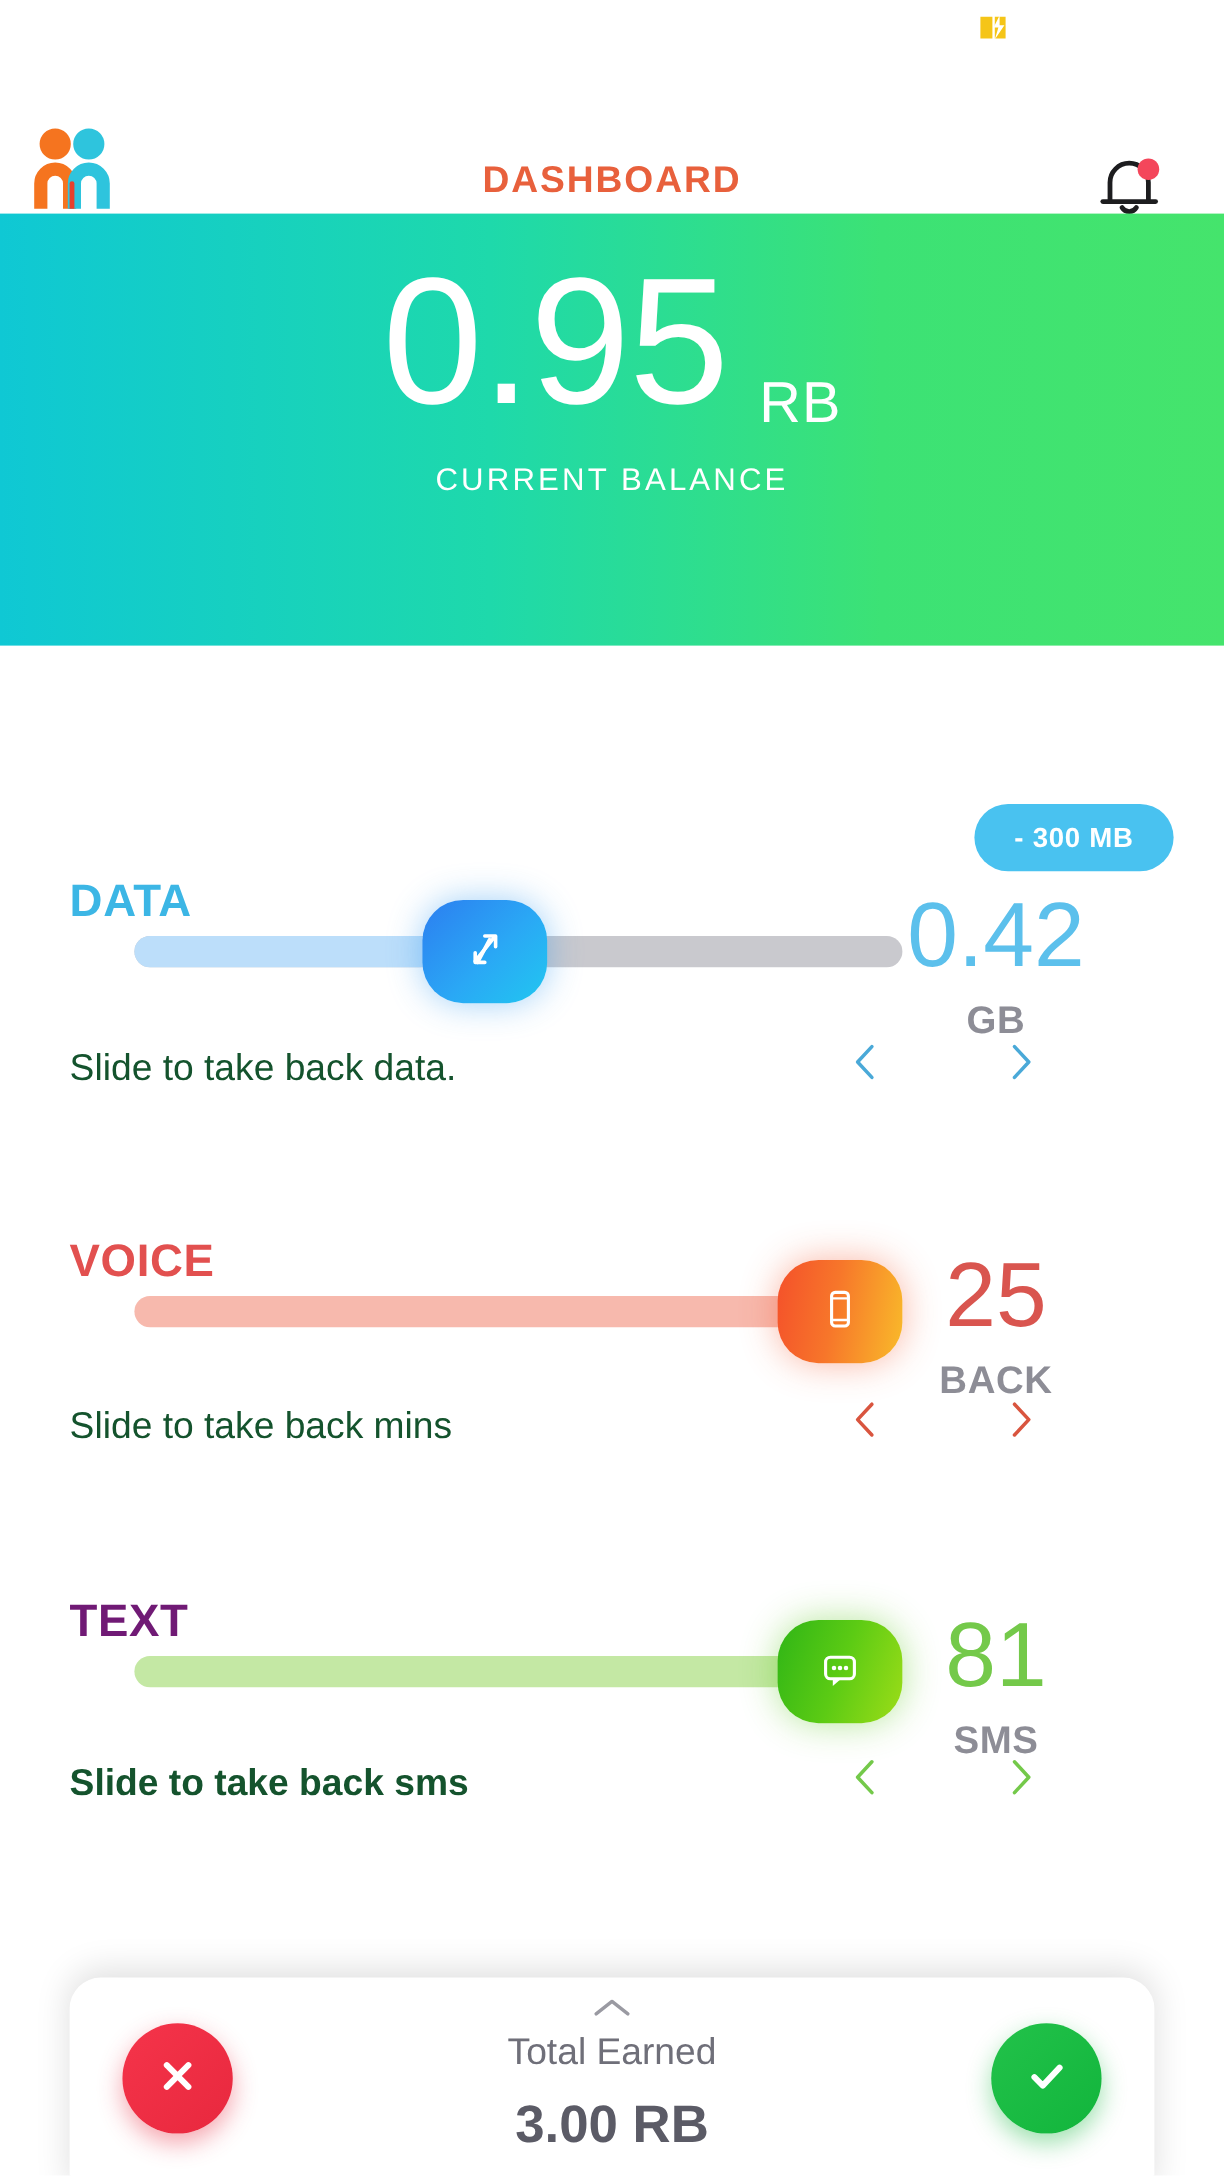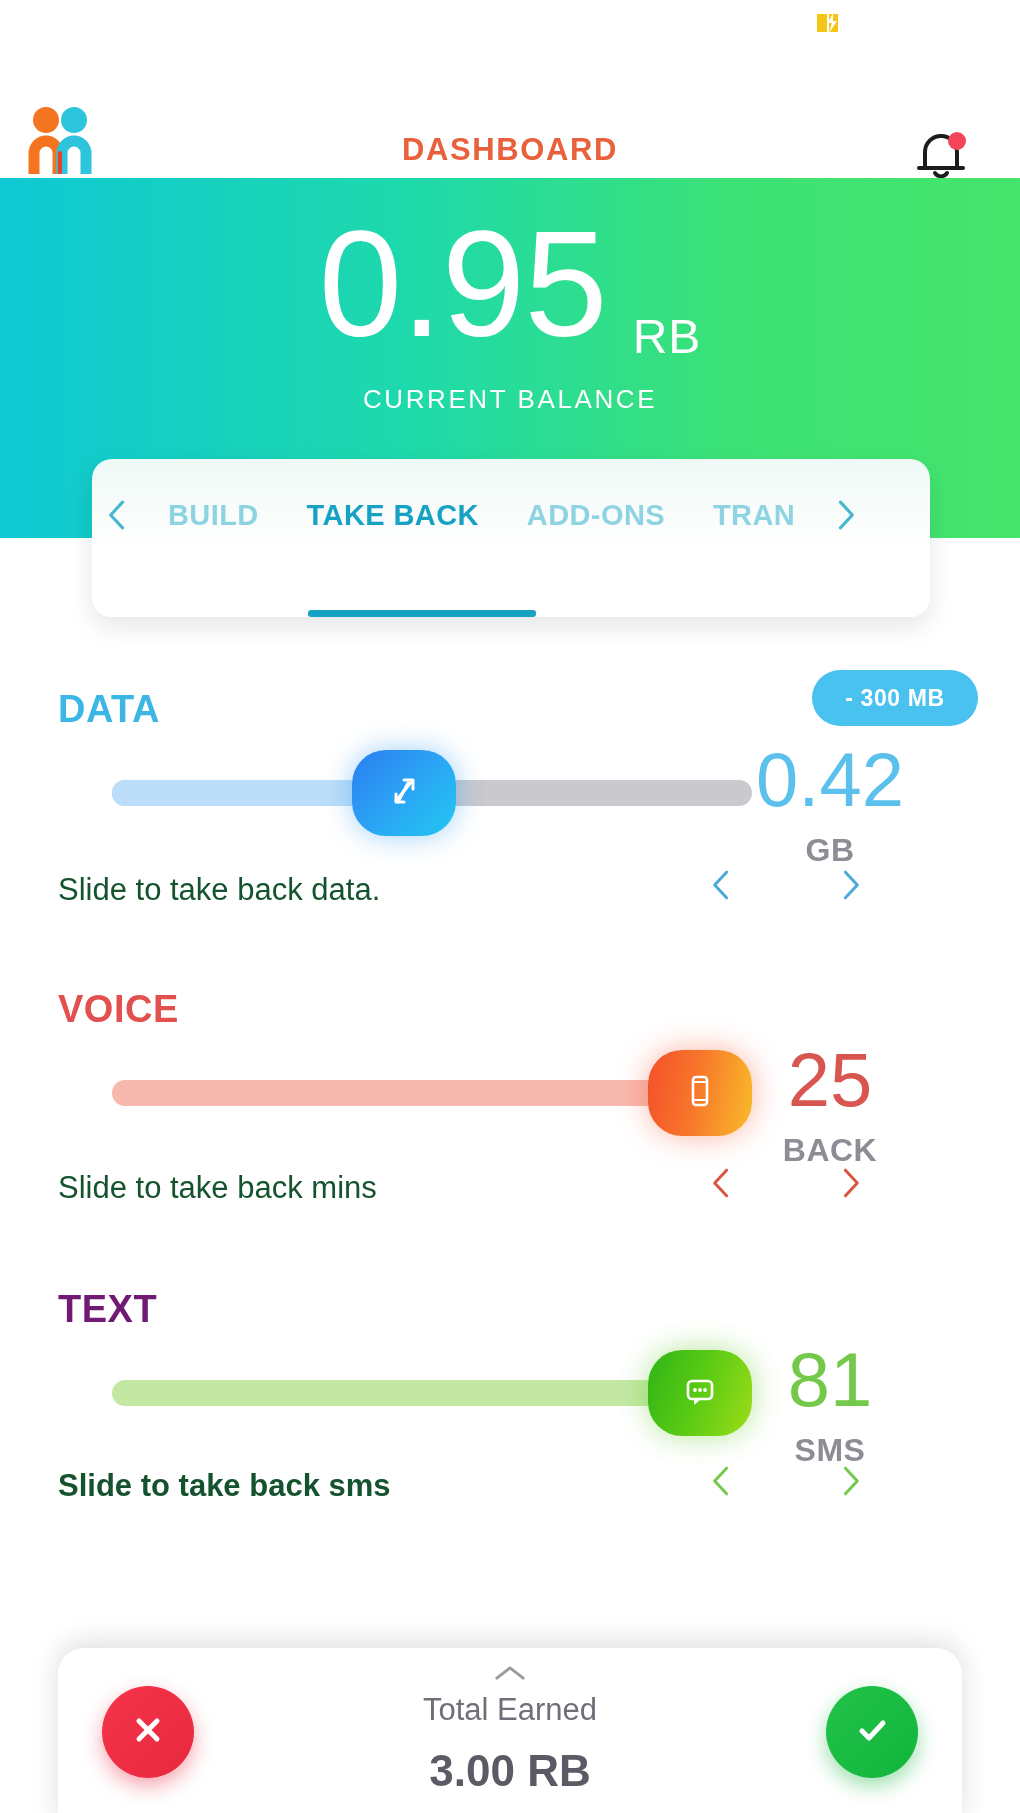--- a/index.html
+++ b/index.html
@@ -47,21 +47,21 @@
   .tab { flex:0 0 auto; font-size:29px; font-weight:bold; letter-spacing:.4px;
     color:#8ed3e2; padding:0 24px; }
   .tab.active { color:#17a2c4; }
   .tab.clipped { color:#8ed3e2; }
   .tab-underline { position:absolute; bottom:0; left:216px; width:228px;
     height:7px; background:#17a2c4; border-radius:3px; }
 
   
   .metric { position:absolute; left:0; width:1020px; }
   .metric-title { position:absolute; left:58px; font-size:38px; font-weight:bold;
-    letter-spacing:.5px; }
+    letter-spacing:.5px;margin-top:42px; }
   .badge { position:absolute; border-radius:30px; color:#fff; font-weight:bold;
     font-size:23px; letter-spacing:.6px; display:flex; align-items:center;
     justify-content:center; }
 
   .track { position:absolute; height:26px; border-radius:13px; }
   .track-bg { background:#c9c9ce; }
   .track-fill { position:absolute; height:26px; border-radius:13px; }
 
   .handle { position:absolute; width:104px; height:86px; border-radius:34px;
     display:flex; align-items:center; justify-content:center; }
@@ -127,39 +127,20 @@
   </div>
 
   <div class="hero">
     <div class="hero-row">
       <span class="hero-amount">0.95</span>
       <span class="hero-unit">RB</span>
     </div>
     <div class="hero-label">CURRENT BALANCE</div>
   </div>
 
-  <div class="tabcard">
-    <div class="tabstrip">
-      <span class="tab-arrow">
-        <svg viewBox="0 0 24 36" width="22" height="34">
-            <polyline points="17,4 4,18 17,32" fill="none" stroke="currentColor" stroke-width="3.4" stroke-linecap="round" stroke-linejoin="round"></polyline>
-          </svg>
-      </span>
-      <span class="tab">BUILD</span>
-      <span class="tab active">TAKE BACK</span>
-      <span class="tab">ADD-ONS</span>
-      <span class="tab clipped">TRAN</span>
-      <span class="tab-arrow">
-        <svg viewBox="0 0 24 36" width="22" height="34">
-            <polyline points="7,4 20,18 7,32" fill="none" stroke="currentColor" stroke-width="3.4" stroke-linecap="round" stroke-linejoin="round"></polyline>
-          </svg>
-      </span>
-    </div>
-    <div class="tab-underline"></div>
-  </div>
 
   <div class="metric" style="top:640px;height:280px;">
     <div class="metric-title" style="top:48px;color:#3cb6e5;">DATA</div>
     <div class="badge" style="left:812px;top:30px;width:166px;height:56px;background:#49c2f0;">- 300  MB</div>
 
     <div class="track track-bg" style="left:112px;top:140px;width:640px;"></div>
     <div class="track-fill" style="left:112px;top:140px;width:250px;background:#bcdefa;"></div>
     <div class="handle" style="left:352px;top:110px;background:linear-gradient(135deg,#2c7ef0 0%,#2aa8f5 55%,#21c7f0 100%);box-shadow:0 0 28px rgba(45,150,240,.45);">
       <span>
         <svg viewBox="0 0 44 44" width="44" height="44">

